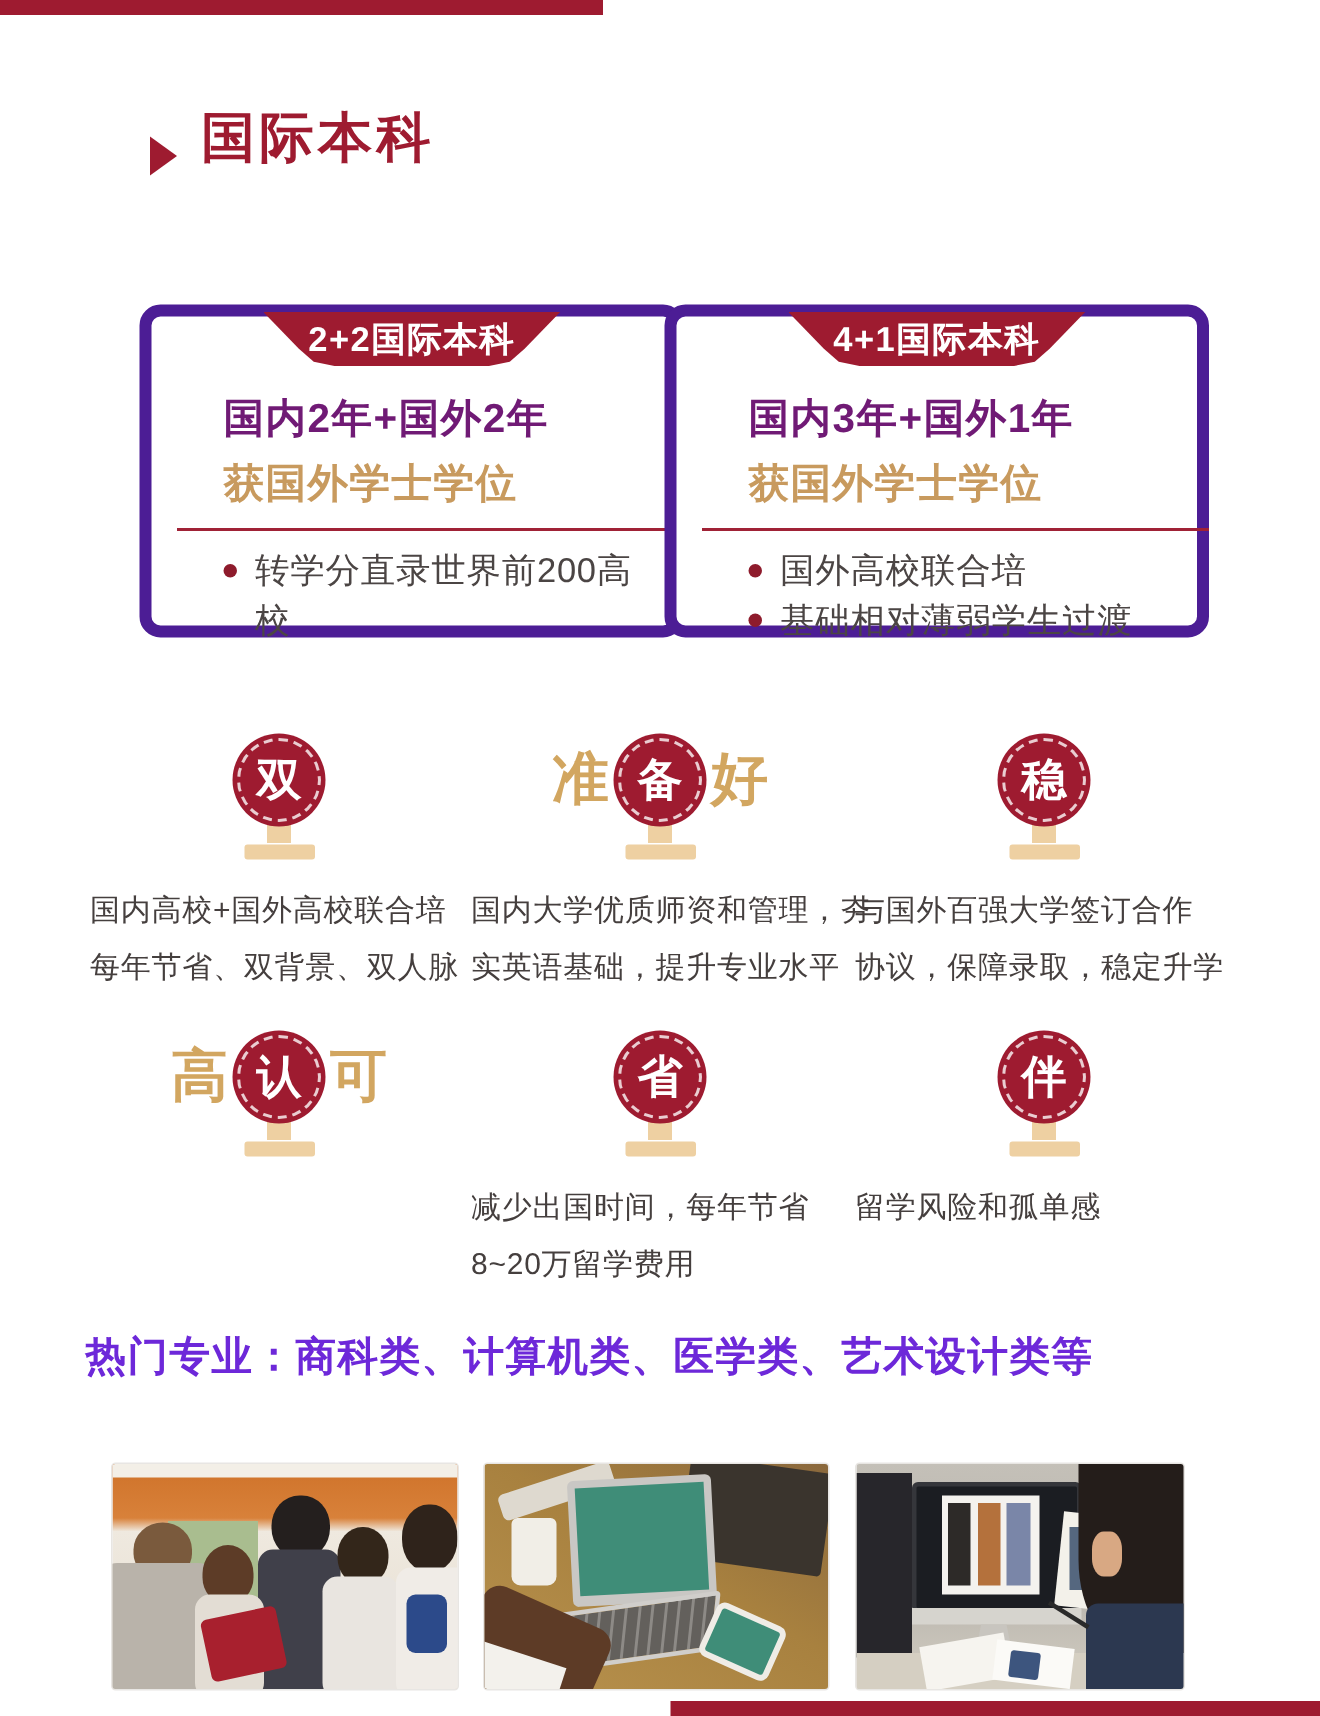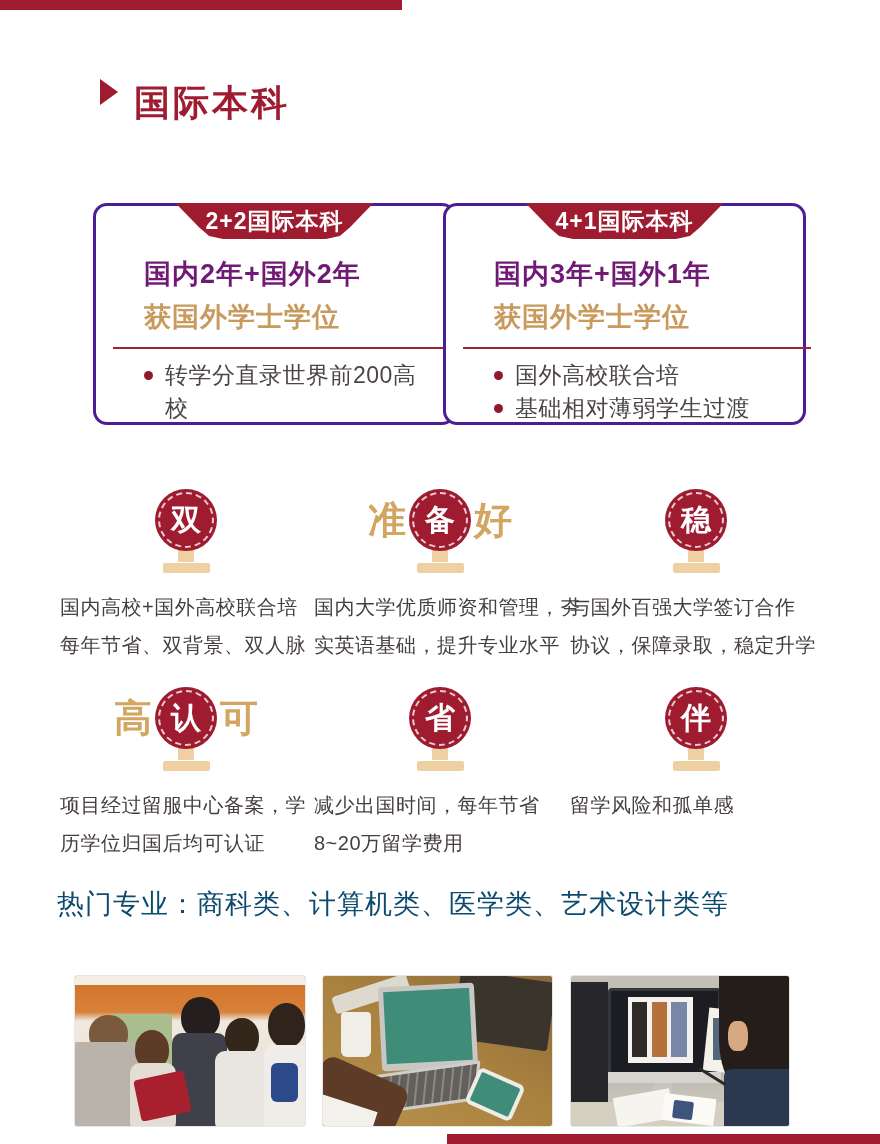--- a/index.html
+++ b/index.html
@@ -3,27 +3,27 @@
 <meta charset="utf-8">
 <style>
   html,body{margin:0;padding:0;background:#ffffff;}
   .page{position:relative;width:880px;height:1144px;background:#ffffff;overflow:hidden;
         font-family:"Liberation Sans","DejaVu Sans",sans-serif;}
   .bar{position:absolute;background:#9e1b30;}
   .bar-top{left:0;top:0;width:402px;height:10px;}
   .bar-bottom{left:447px;top:1134px;width:433px;height:10px;}
 
   
-  .title-row{position:absolute;left:57px;top:79px;display:flex;align-items:flex-start;padding-left:43px;}
+  .title-row{position:absolute;left:57px;top:68px;display:flex;align-items:flex-end;padding-left:43px;}
   .tri{width:0;height:0;border-left:18px solid #9e1b30;border-top:13px solid transparent;
        border-bottom:13px solid transparent;margin-right:16px;}
   .page-title{margin:0;font-size:36px;font-weight:800;color:#9e1b30;letter-spacing:3px;}
 
   
-  .card{position:absolute;top:203px;width:363px;height:222px;border:3px solid #4c1d95;
+  .card{position:absolute;top:203px;width:363px;height:222px;border:8px solid #4c1d95;
         border-radius:14px;background:#fff;box-sizing:border-box;}
   .card-1{left:93px;} .card-2{left:443px;}
   .card-tab{position:absolute;left:50%;top:-3px;transform:translateX(-50%);width:198px;height:36px;
         background:#9e1b30;color:#fff;font-size:23px;font-weight:700;letter-spacing:1px;
         display:flex;align-items:center;justify-content:center;
         clip-path:polygon(0 0,100% 0,88% 68%,83% 92%,76% 100%,24% 100%,17% 92%,12% 68%);}
   .card-body{padding:50px 22px 0 48px;}
   .duration{font-size:27px;font-weight:700;color:#701a75;letter-spacing:1px;}
   .degree{font-size:27px;font-weight:700;color:#c89a5e;letter-spacing:1px;margin-top:7px;}
   .divider{height:2px;background:#a02236;margin:12px -30px 10px -31px;}
@@ -43,21 +43,21 @@
   .core{position:relative;color:#fff;font-size:30px;font-weight:700;}
   .gold{font-size:38px;font-weight:700;color:#d2a660;line-height:62px;}
   .gold.pre{margin-right:3px;} .gold.post{margin-left:3px;}
   .stand{display:flex;flex-direction:column;align-items:center;margin-top:-2px;}
   .stand .post-bar{width:16px;height:13px;background:#eed0a2;}
   .stand .base-bar{width:47px;height:10px;background:#eed0a2;border-radius:2px;margin-top:1px;}
   .desc{width:100%;margin-top:15px;}
   .desc .line{font-size:20px;line-height:38px;color:#453f3e;letter-spacing:0.5px;white-space:nowrap;}
 
   
-  .majors{position:absolute;left:57px;top:886px;font-size:27px;font-weight:400;color:#0c4a6e;
+  .majors{position:absolute;left:57px;top:886px;font-size:27px;font-weight:700;color:#6d28d9;
         letter-spacing:1px;}
 
   
   .photo{position:absolute;top:975px;height:152px;border-radius:3px;overflow:hidden;
         border:1px solid #e8e6e3;box-sizing:border-box;}
   .p1{left:74px;width:232px;background:linear-gradient(180deg,#cf7229 0%,#d8813a 24%,#efe9df 30%,#e5ddd0 100%);}
   .p2{left:322px;width:231px;background:linear-gradient(210deg,#8a683c 0%,#a8813f 45%,#b8924e 100%);}
   .p3{left:570px;width:220px;background:linear-gradient(180deg,#c4c0b8 0%,#b8b4ad 55%,#d3cec2 100%);}
   .photo i{position:absolute;display:block;}
   
@@ -217,24 +217,20 @@
       <div class="coin">
         <span class="ring"></span>
         <span class="core">认</span>
       </div>
       <span class="gold post">可</span>
     </div>
     <div class="stand">
       <i class="post-bar"></i>
       <i class="base-bar"></i>
     </div>
-    <div class="desc">
-      <div class="line">项目经过留服中心备案，学</div>
-      <div class="line">历学位归国后均可认证</div>
-    </div>
   </div>
 
   <div class="feature f5">
     <div class="badge">
       <span class="gold pre"></span>
       <div class="coin">
         <span class="ring"></span>
         <span class="core">省</span>
       </div>
       <span class="gold post"></span>

